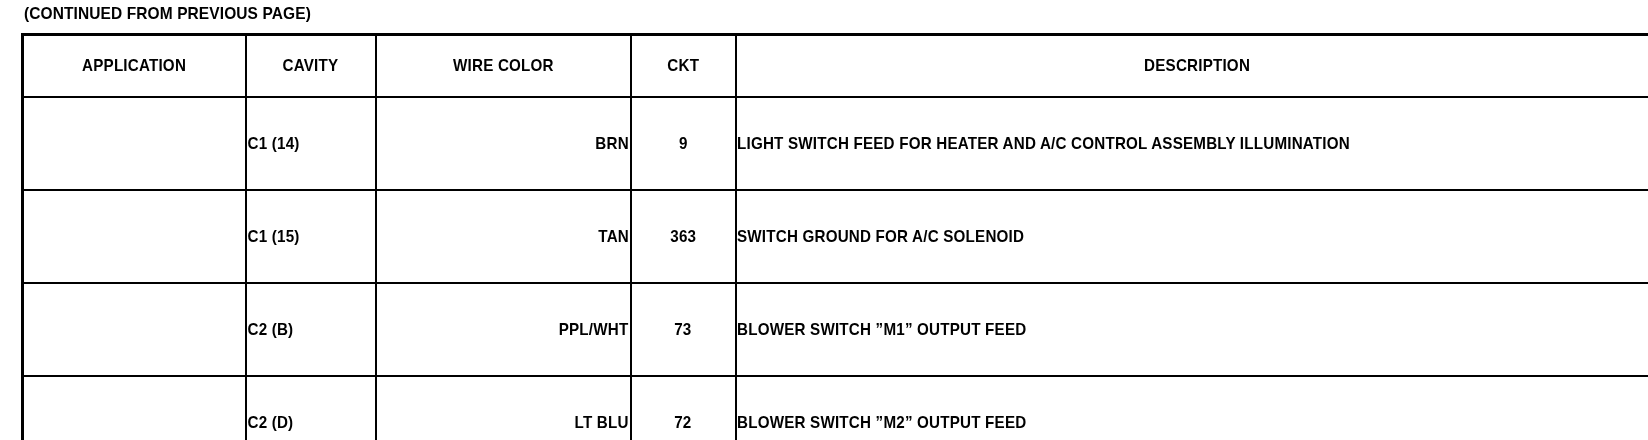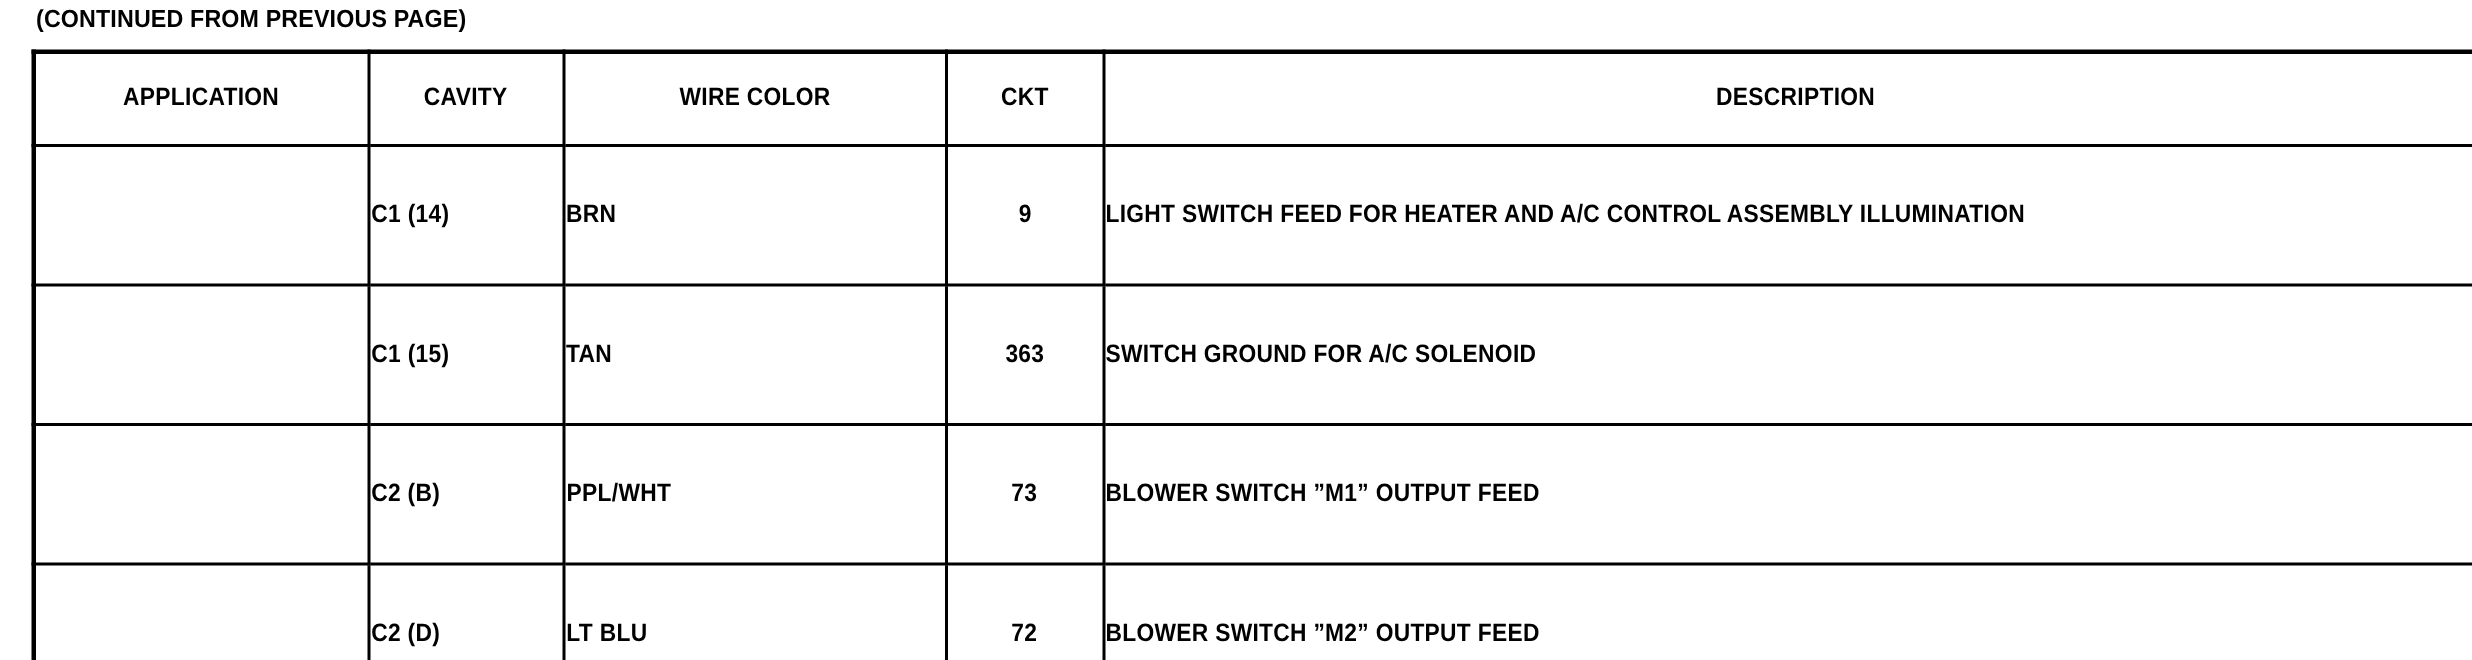--- a/index.html
+++ b/index.html
@@ -74,21 +74,21 @@
     height: 60px;
     text-align: center;
     font-size: 16px;
     letter-spacing: 0.6px;
   }
 
   tbody tr { height: 49px; }
 
   td.cell-app   { text-align: center; }
   td.cell-cav   { text-align: left; }
-  td.cell-wire  { text-align: left; }
+  td.cell-wire  { text-align: right; }
   td.cell-ckt   { text-align: center; }
   td.cell-desc  {
     text-align: left;
     padding-left: 10px;
     letter-spacing: 0.05px;
     font-size: 15.5px;
   }
 
   
   .hdr-txt, .cellt {

